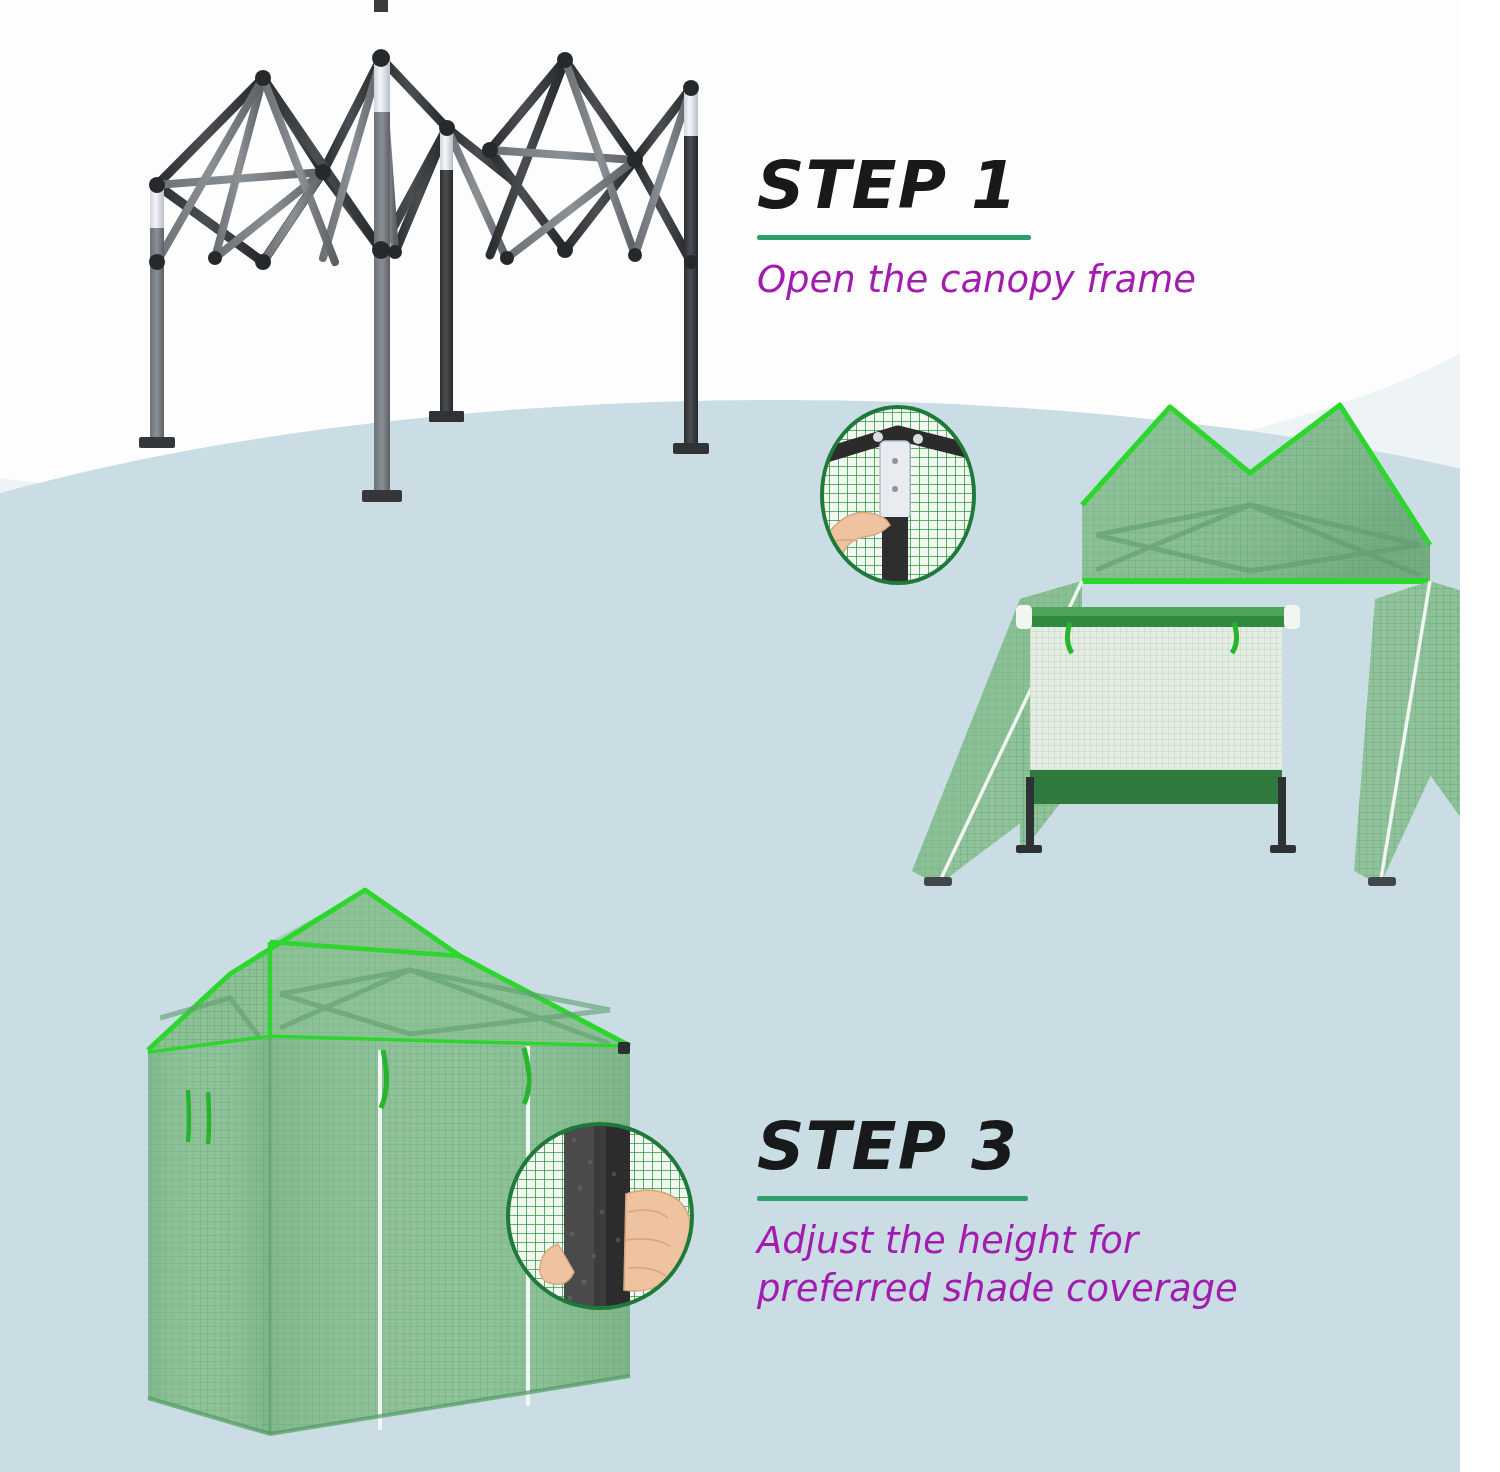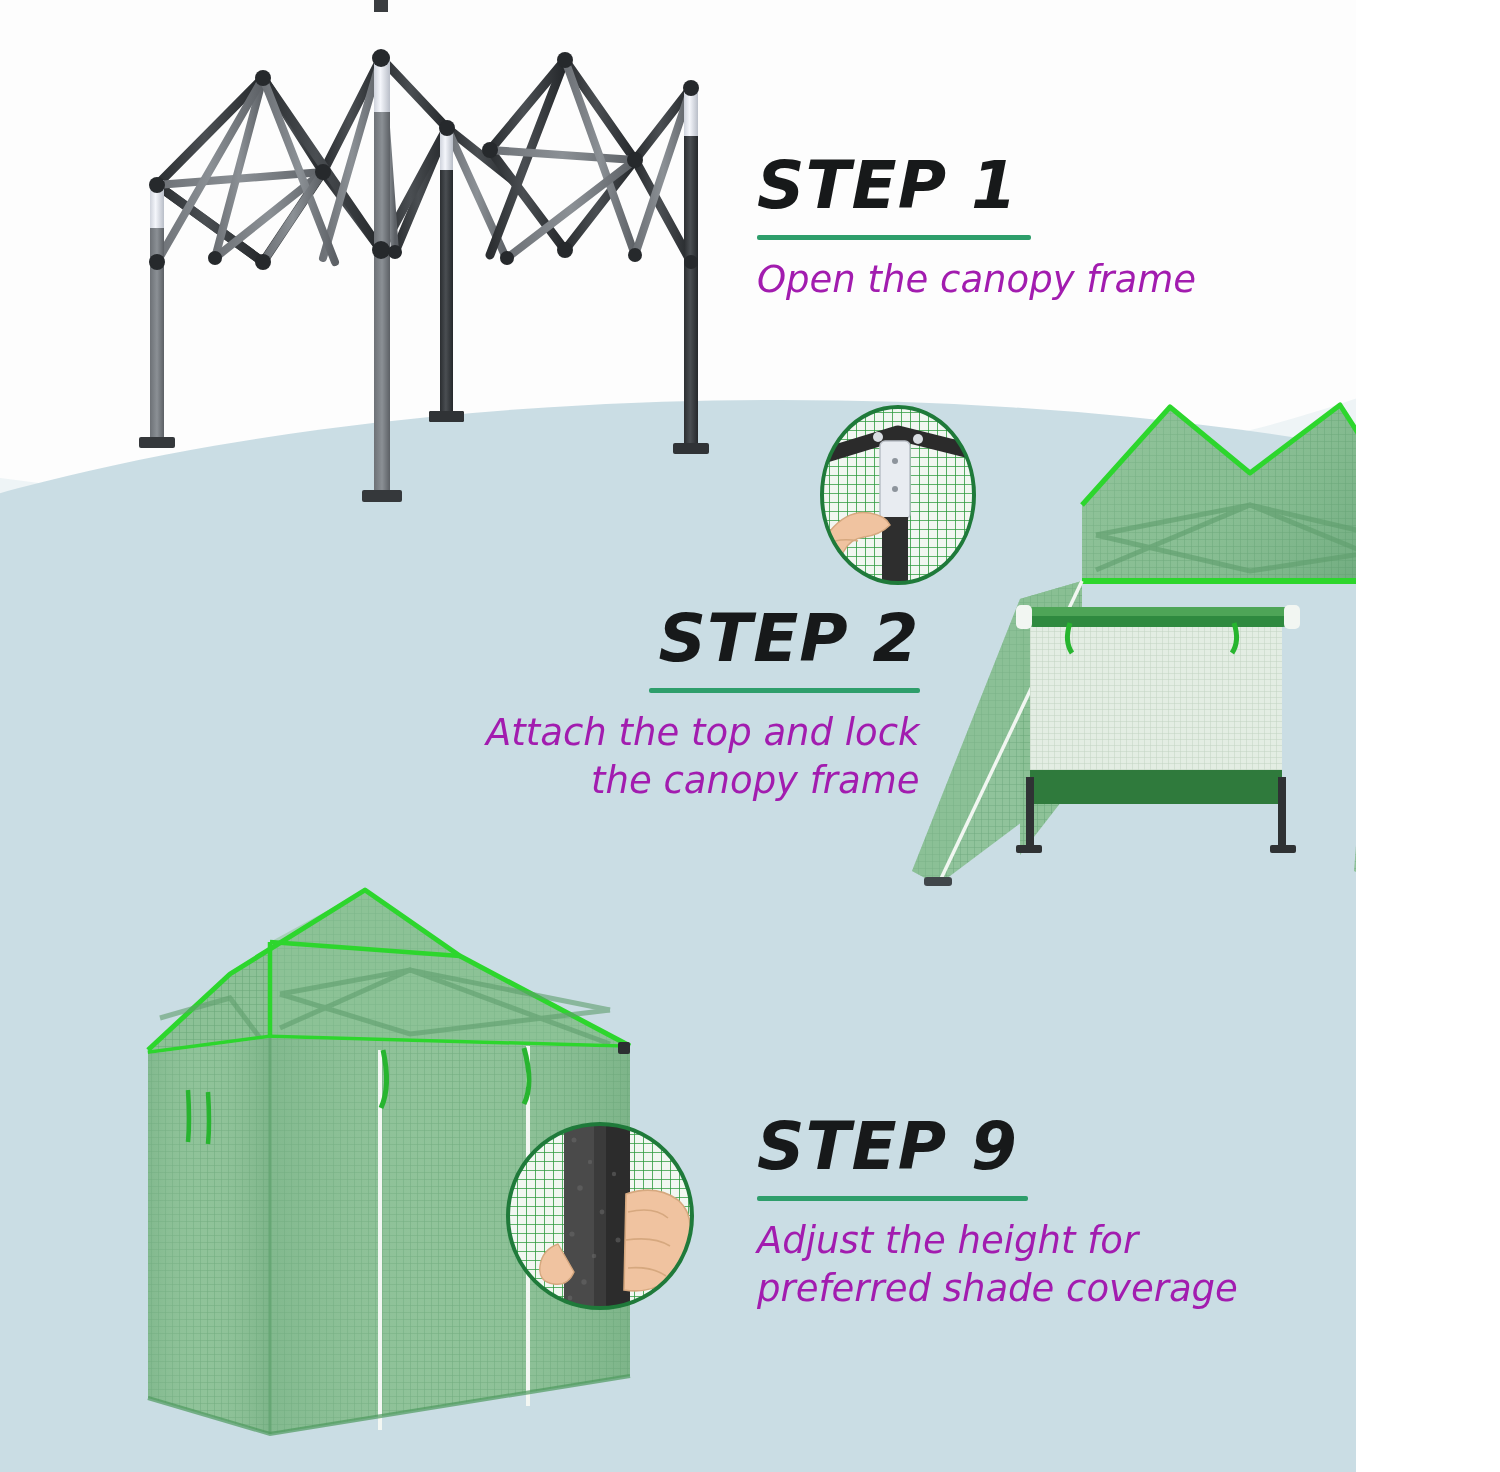--- a/index.html
+++ b/index.html
@@ -2,21 +2,21 @@
 <html><head>
 <meta charset="utf-8">
 <style>
   * { margin:0; padding:0; box-sizing:border-box; }
   body {
     width:1500px; height:1472px;
     font-family:"DejaVu Sans", sans-serif;
     background:#ffffff;
     overflow:hidden;
   }
-  #stage { position:relative; width:1356px; height:1472px; overflow:hidden; }
+  #stage { position:relative; width:1460px; height:1472px; overflow:hidden; }
 
   
   .band { position:absolute; left:0; width:1500px; }
   #band-white { top:0; height:520px; background:#fdfdfd; }
   #band-mid {
     top:0; left:-260px; width:2030px; height:1180px;
     background:#eef4f6;
     border-radius:0 0 62% 62% / 0 0 22% 22%;
   }
   #band-bottom {
@@ -381,27 +381,21 @@
       </g>
     </svg>
   </div>
 
   <div class="step-block" id="step1">
     <div class="step-title">STEP 1</div>
     <div class="step-rule"></div>
     <div class="step-desc">Open the canopy frame</div>
   </div>
 
-  <div class="step-block" id="step2">
-    <div class="step-title">STEP 2</div>
-    <div class="step-rule"></div>
-    <div class="step-desc">Attach the top and lock
-the canopy frame</div>
-  </div>
 
   <div class="step-block" id="step3">
-    <div class="step-title">STEP 9</div>
+    <div class="step-title">STEP 3</div>
     <div class="step-rule"></div>
     <div class="step-desc">Adjust the height for
 preferred shade coverage</div>
   </div>
 
 </div>
 
 </body></html>

